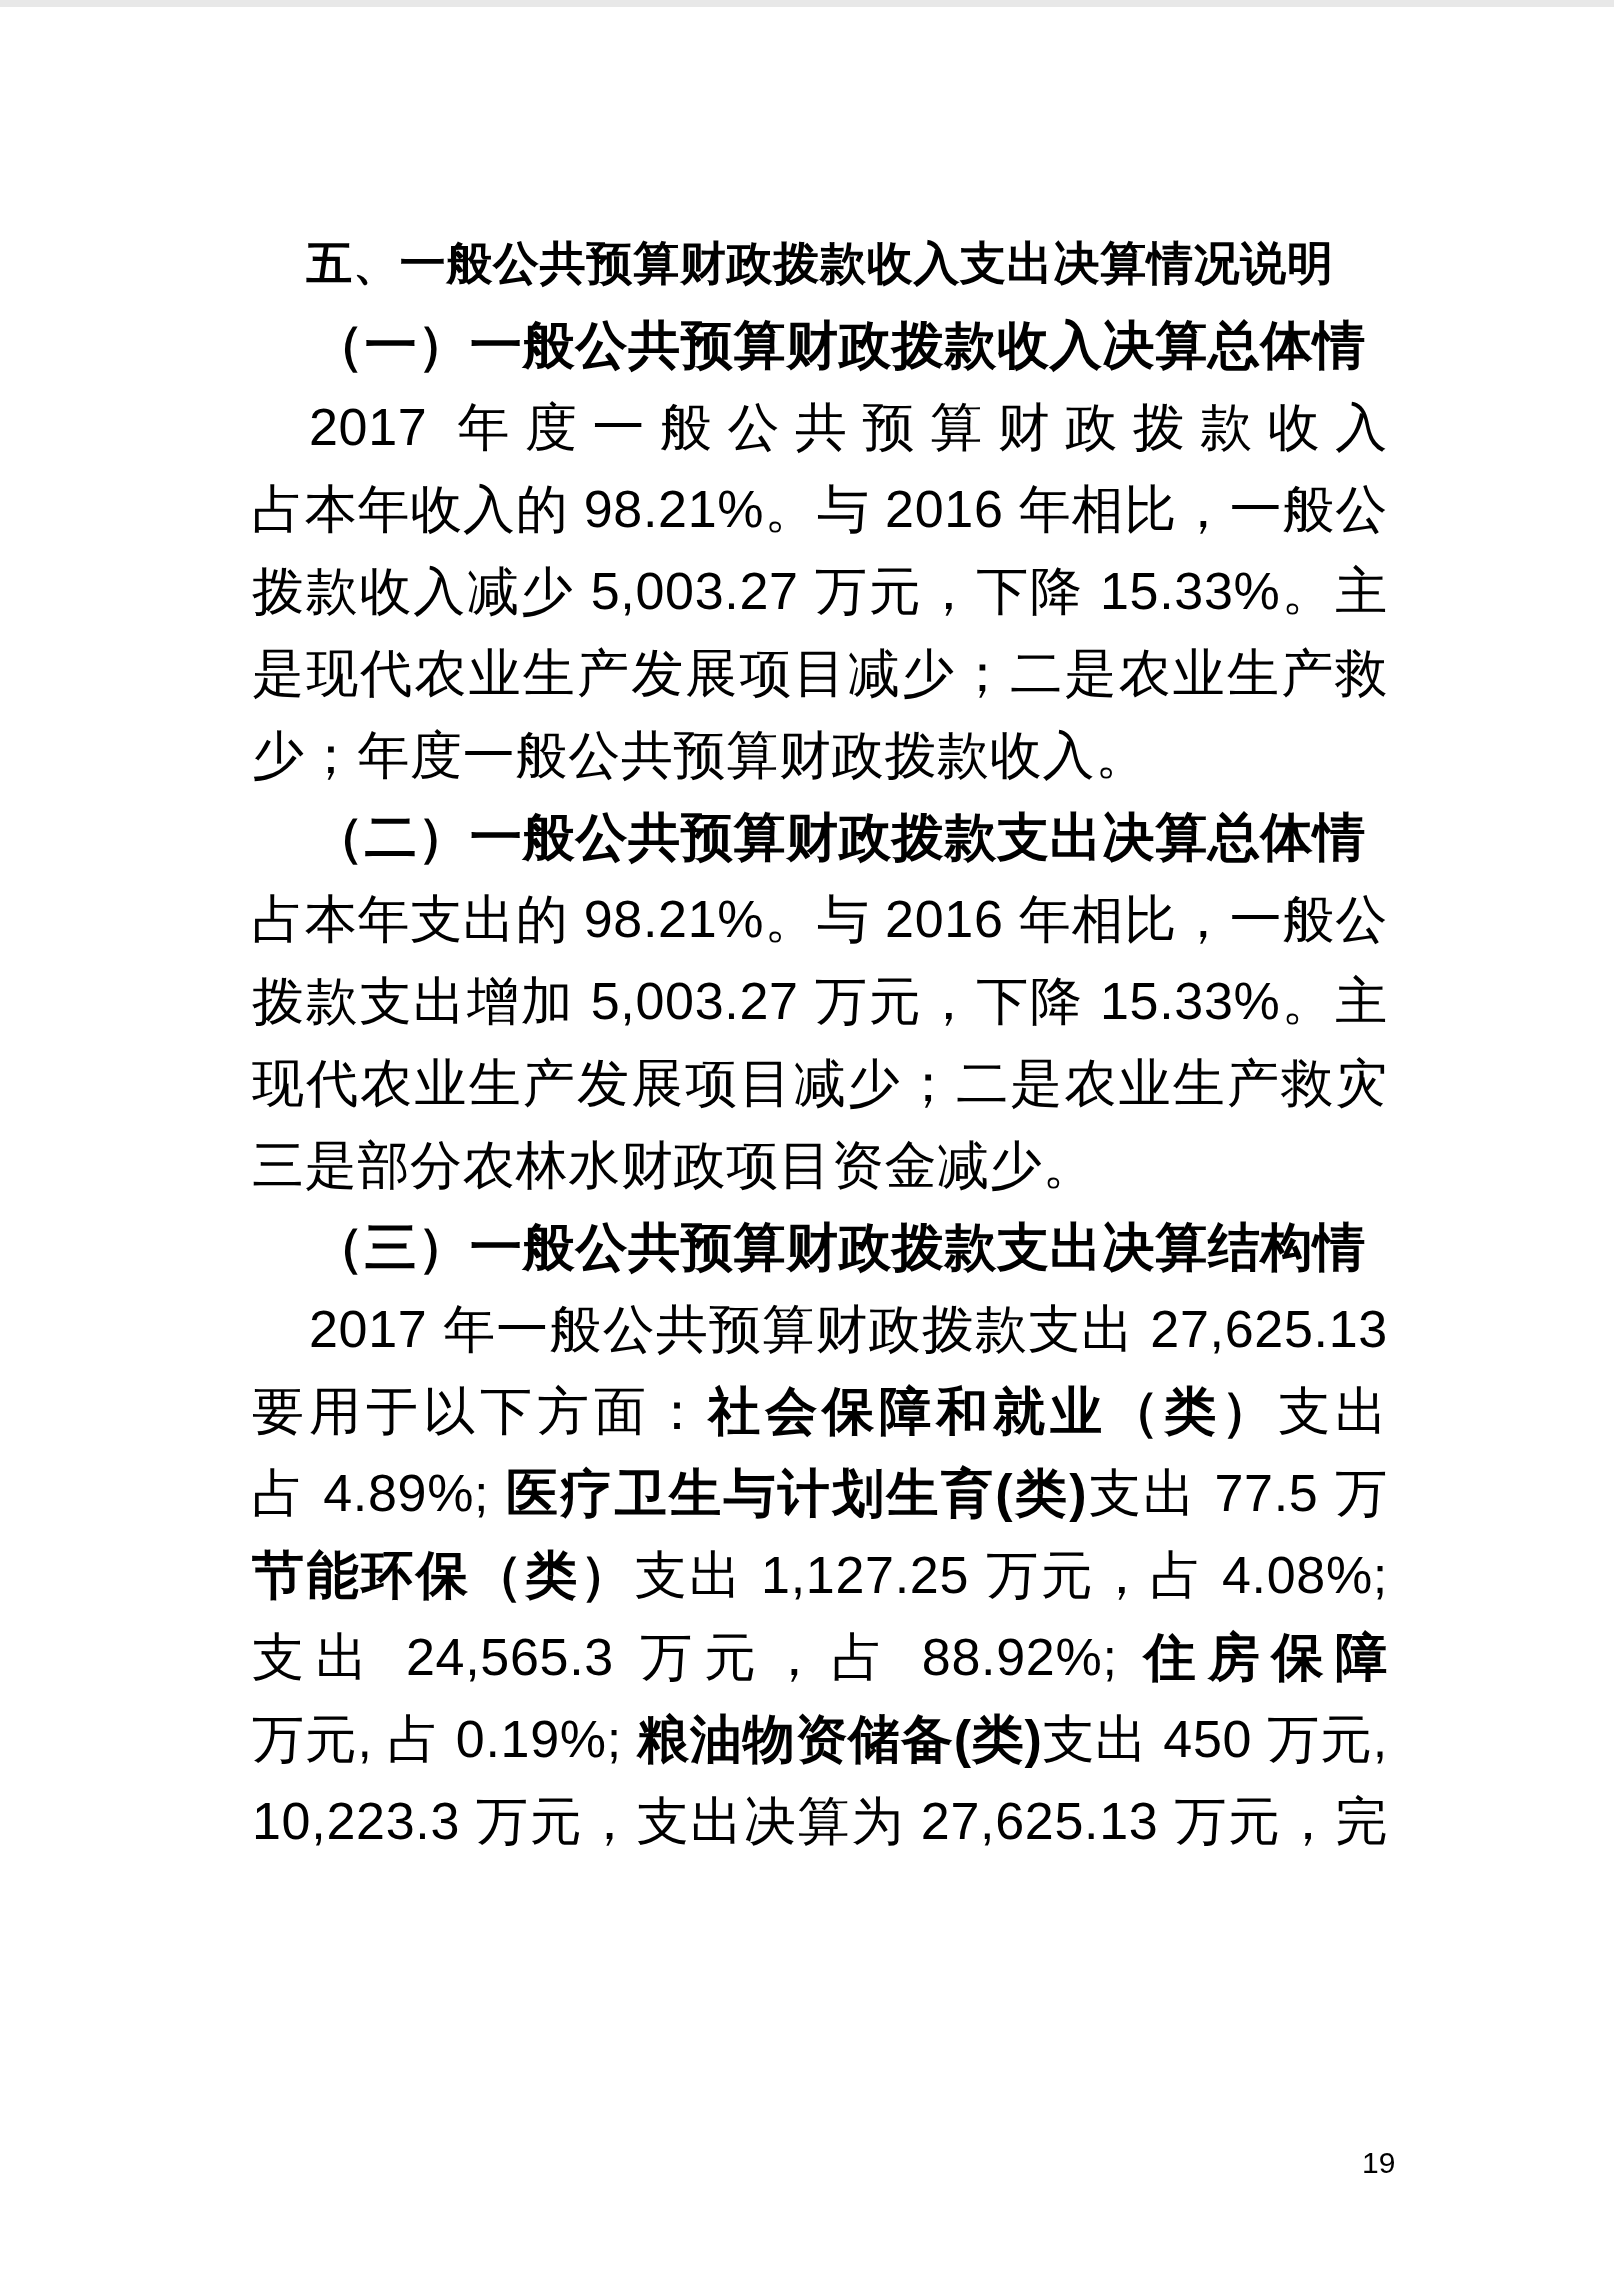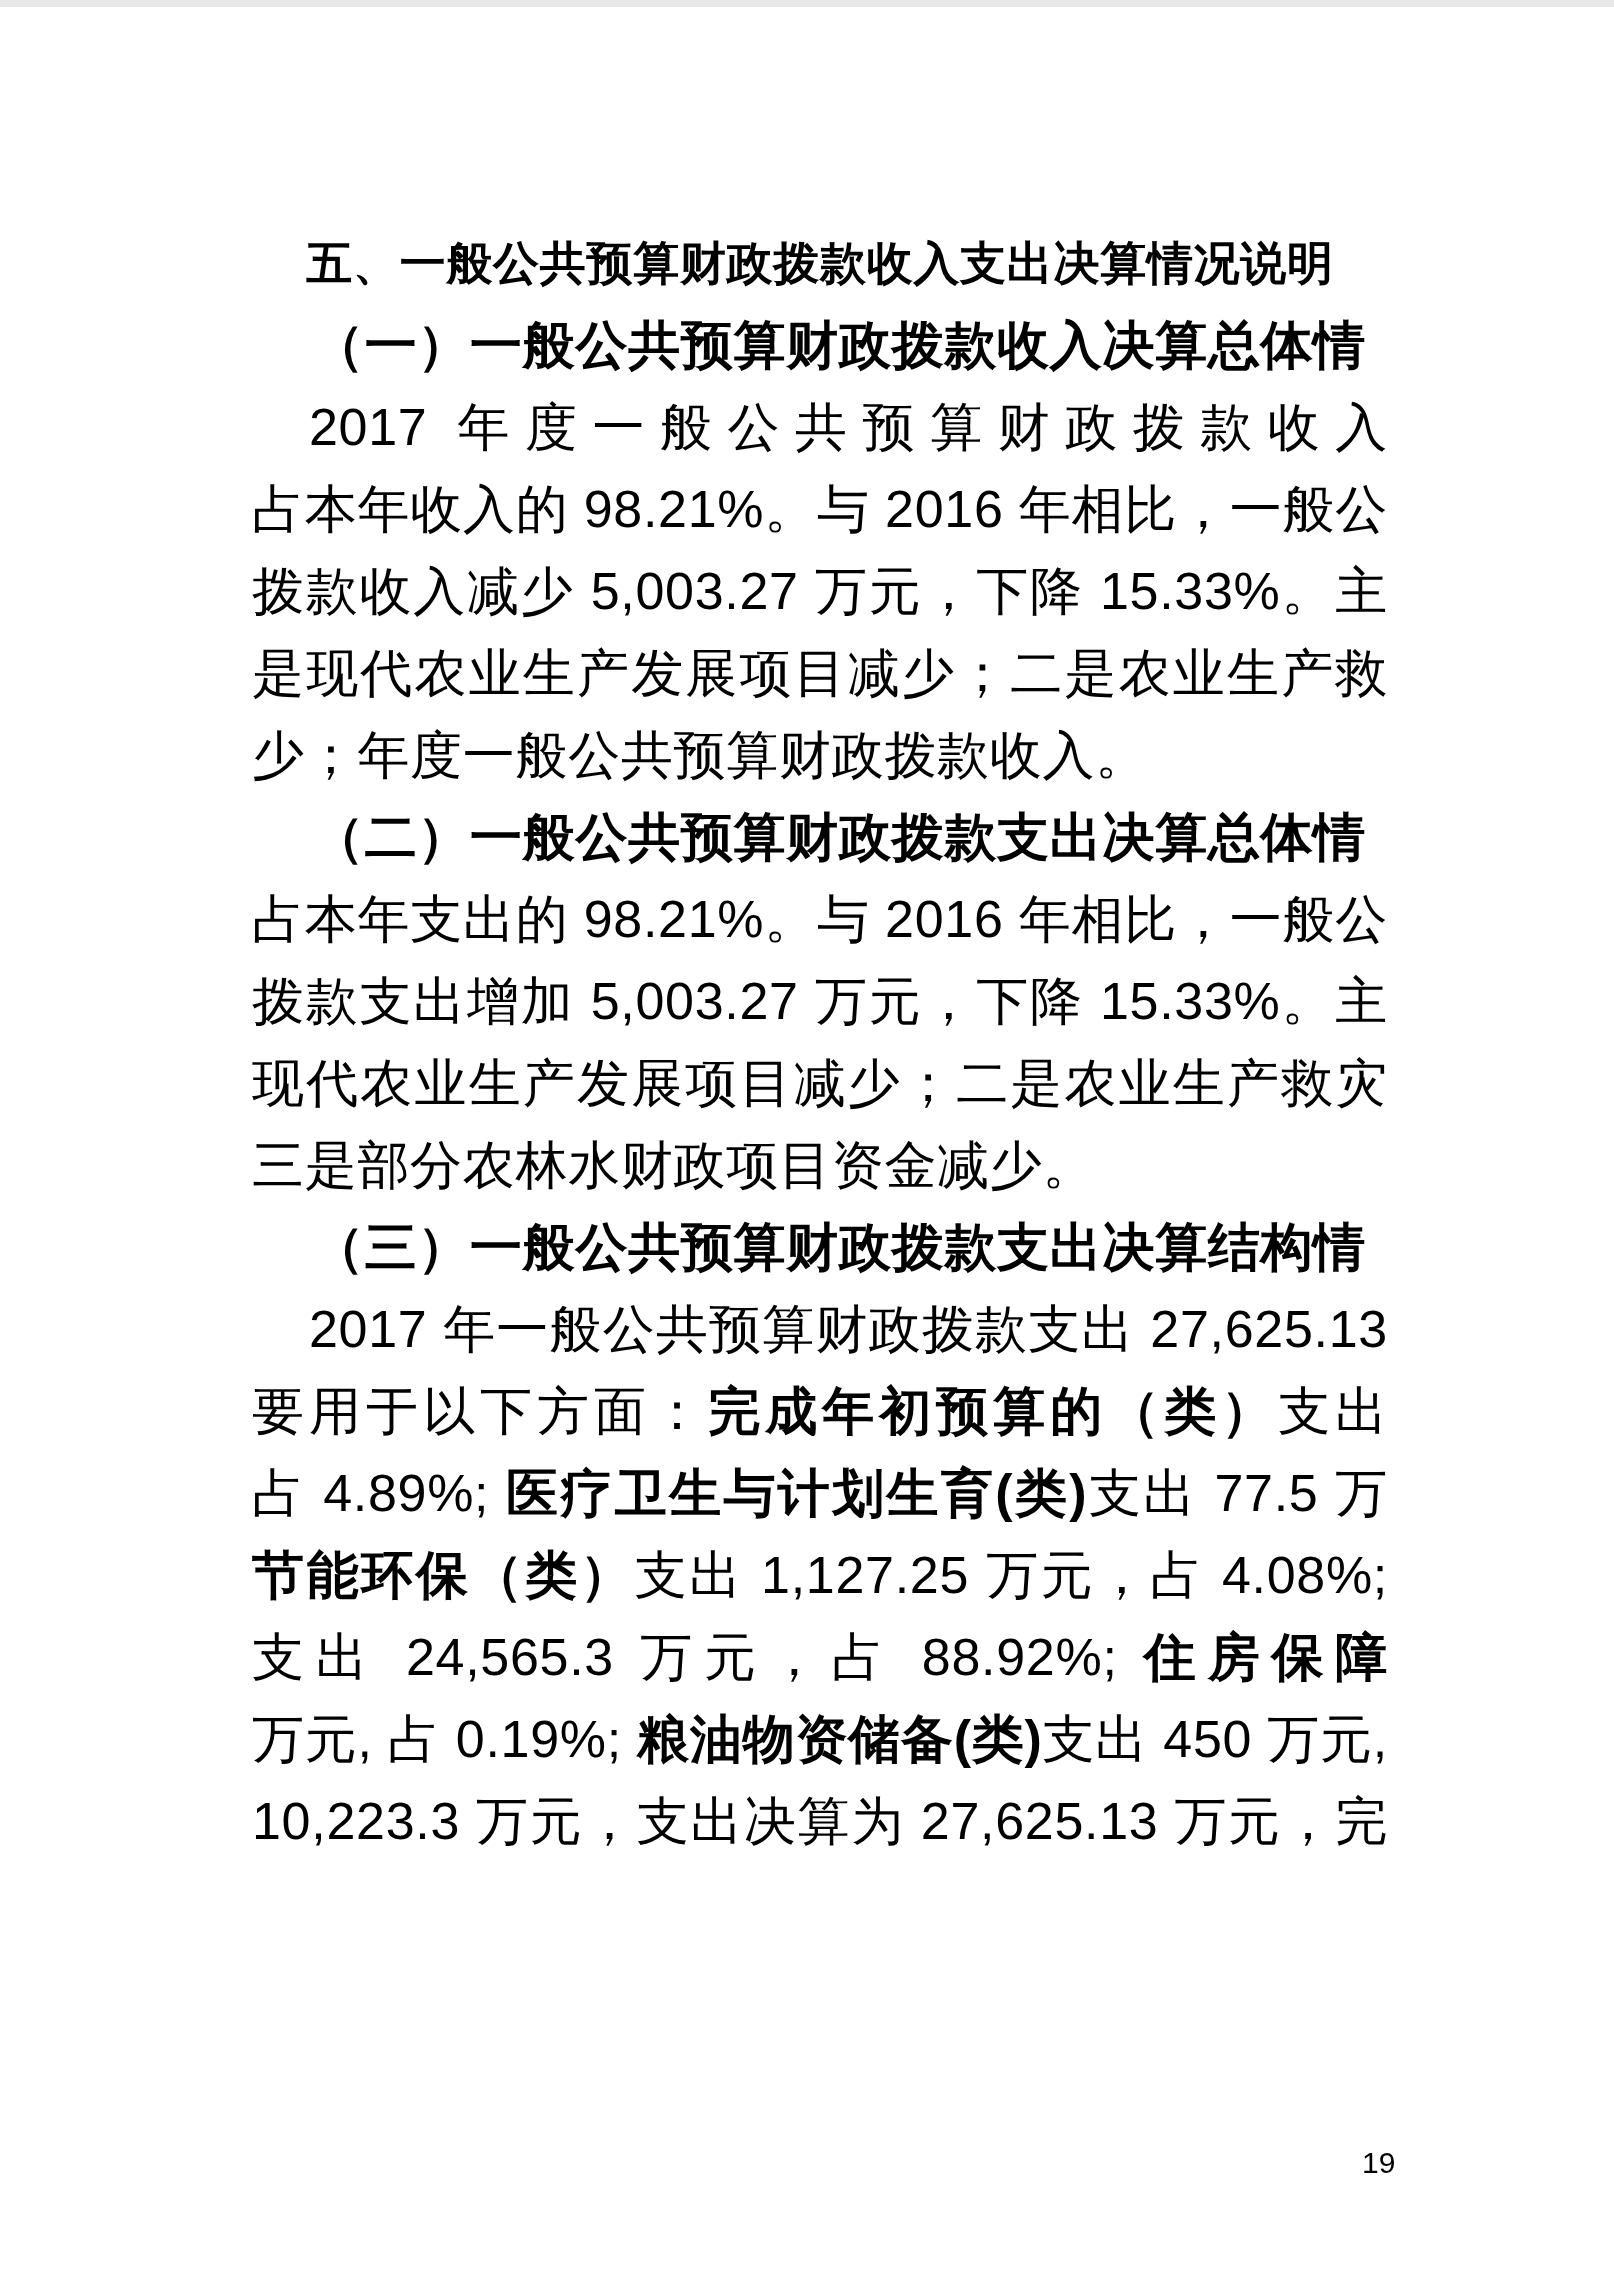--- a/index.html
+++ b/index.html
@@ -75,21 +75,21 @@
       <div class="line body"><span>拨款收入减少 5,003.27 万元，下降 15.33%。主要原因：一</span></div>
       <div class="line body"><span>是现代农业生产发展项目减少；二是农业生产救灾资金减</span></div>
       <div class="line para-end"><span>少；年度一般公共预算财政拨款收入。</span></div>
       <div class="line heading"><span class="b">（二）一般公共预算财政拨款支出决算总体情况。</span></div>
       <div class="line body"><span>占本年支出的 98.21%。与 2016 年相比，一般公共预算财政</span></div>
       <div class="line body"><span>拨款支出增加 5,003.27 万元，下降 15.33%。主要原因：一是</span></div>
       <div class="line body"><span>现代农业生产发展项目减少；二是农业生产救灾资金减少；</span></div>
       <div class="line para-end"><span>三是部分农林水财政项目资金减少。</span></div>
       <div class="line heading"><span class="b">（三）一般公共预算财政拨款支出决算结构情况。</span></div>
       <div class="line para-start"><span>2017 年一般公共预算财政拨款支出 27,625.13 万元，主</span></div>
-      <div class="line body"><span>要用于以下方面：</span><span class="b">完成年初预算的（类）</span><span>支出 1,351.48 万元，</span></div>
+      <div class="line body"><span>要用于以下方面：</span><span class="b">社会保障和就业（类）</span><span>支出 1,351.48 万元，</span></div>
       <div class="line body"><span>占 4.89%; </span><span class="b">医疗卫生与计划生育(类)</span><span>支出 77.5 万元, 占 0.28%;</span></div>
       <div class="line body"><span class="b">节能环保（类）</span><span>支出 1,127.25 万元，占 4.08%; </span><span class="b">农林水（类）</span></div>
       <div class="line body"><span>支出 24,565.3 万元，占 88.92%; </span><span class="b">住房保障（类）</span><span>支出 53.6</span></div>
       <div class="line body"><span>万元, 占 0.19%; </span><span class="b">粮油物资储备(类)</span><span>支出 450 万元, 占 1.63%。</span></div>
       <div class="line body"><span>10,223.3 万元，支出决算为 27,625.13 万元，完成年初预算的</span></div>
     </div>
   <div class="page-number">19</div>
 </div>
 
 

